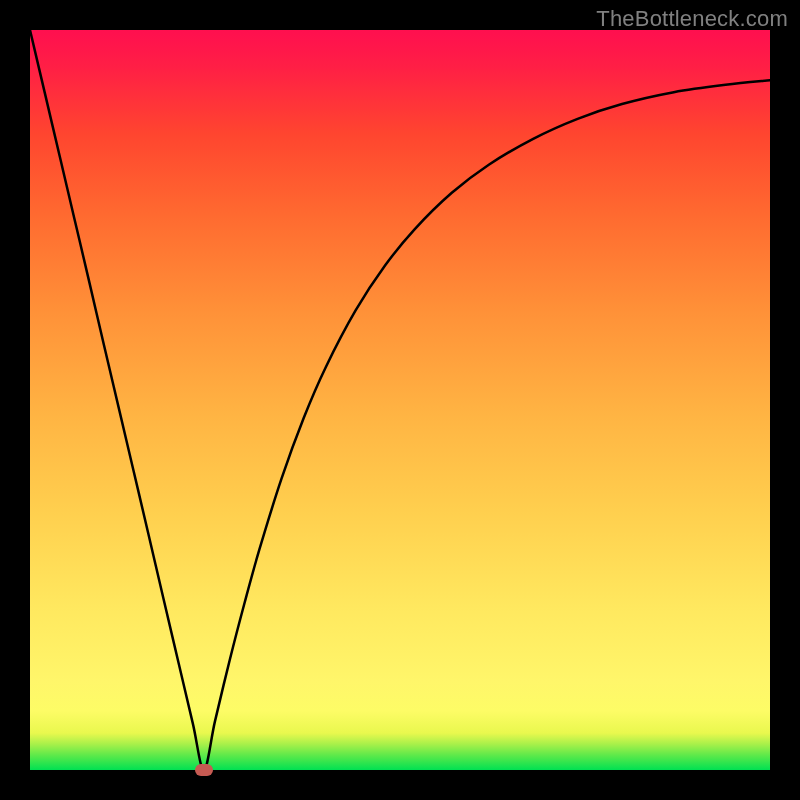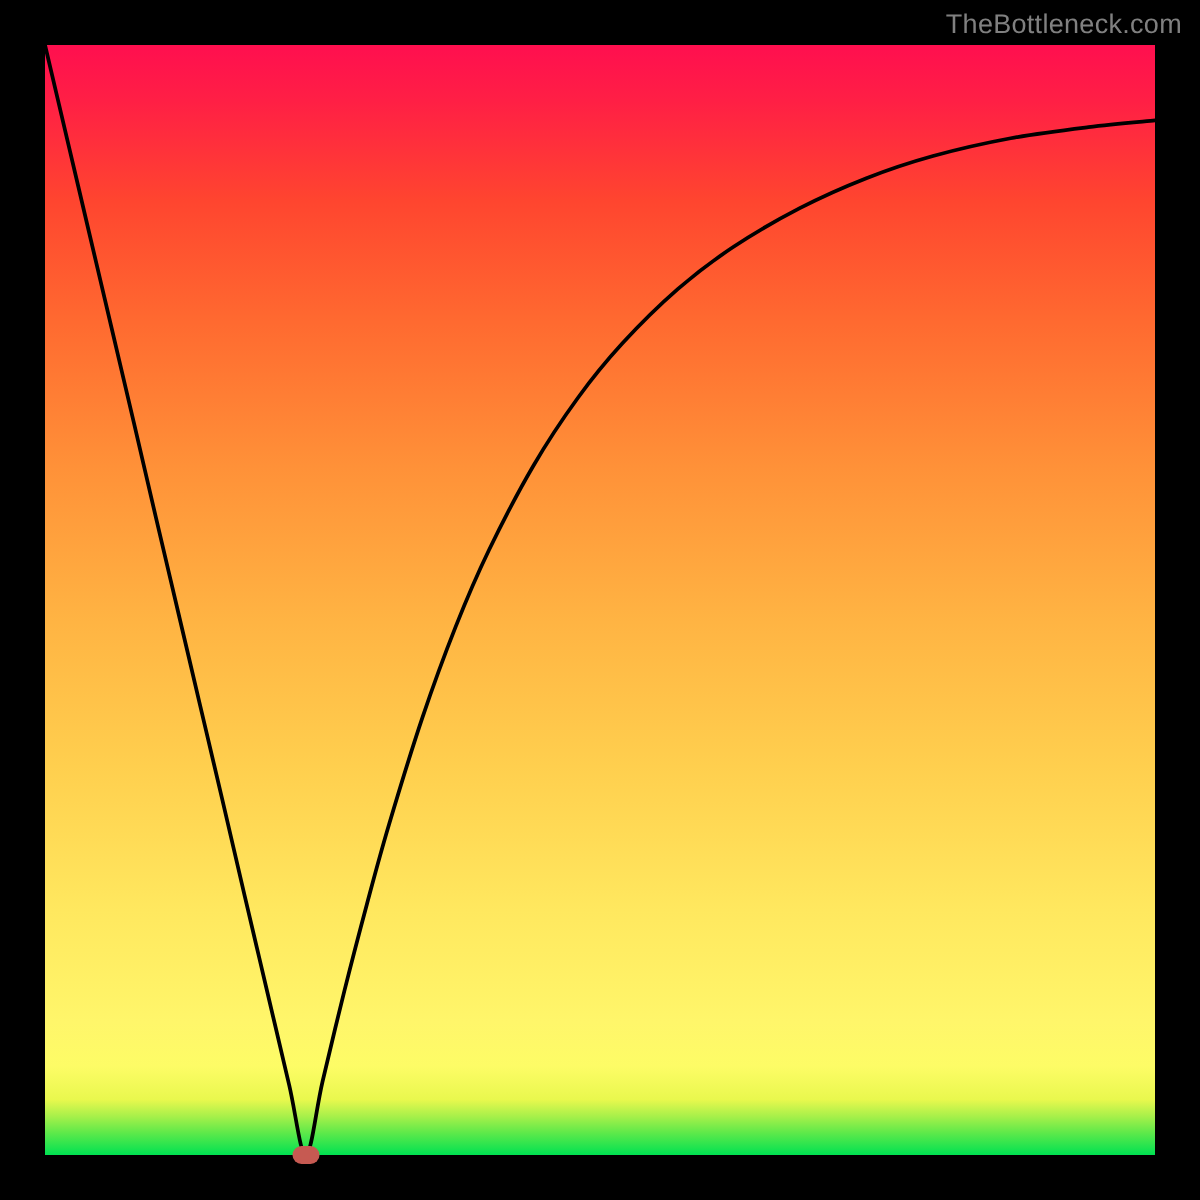--- a/index.html
+++ b/index.html
@@ -47,21 +47,21 @@
     width: 18px;
     height: 12px;
     border-radius: 6px;
     transform: translate(-50%, -50%);
   }
   .watermark {
     position: absolute;
     top: 6px;
     right: 12px;
     color: #808080;
-    font-size: 18px;
+    font-size: 22px;
     letter-spacing: 0.2px;
   }
   svg.curve {
     position: absolute;
     left: 0;
     top: 0;
     width: 740px;
     height: 740px;
     overflow: visible;
   }

